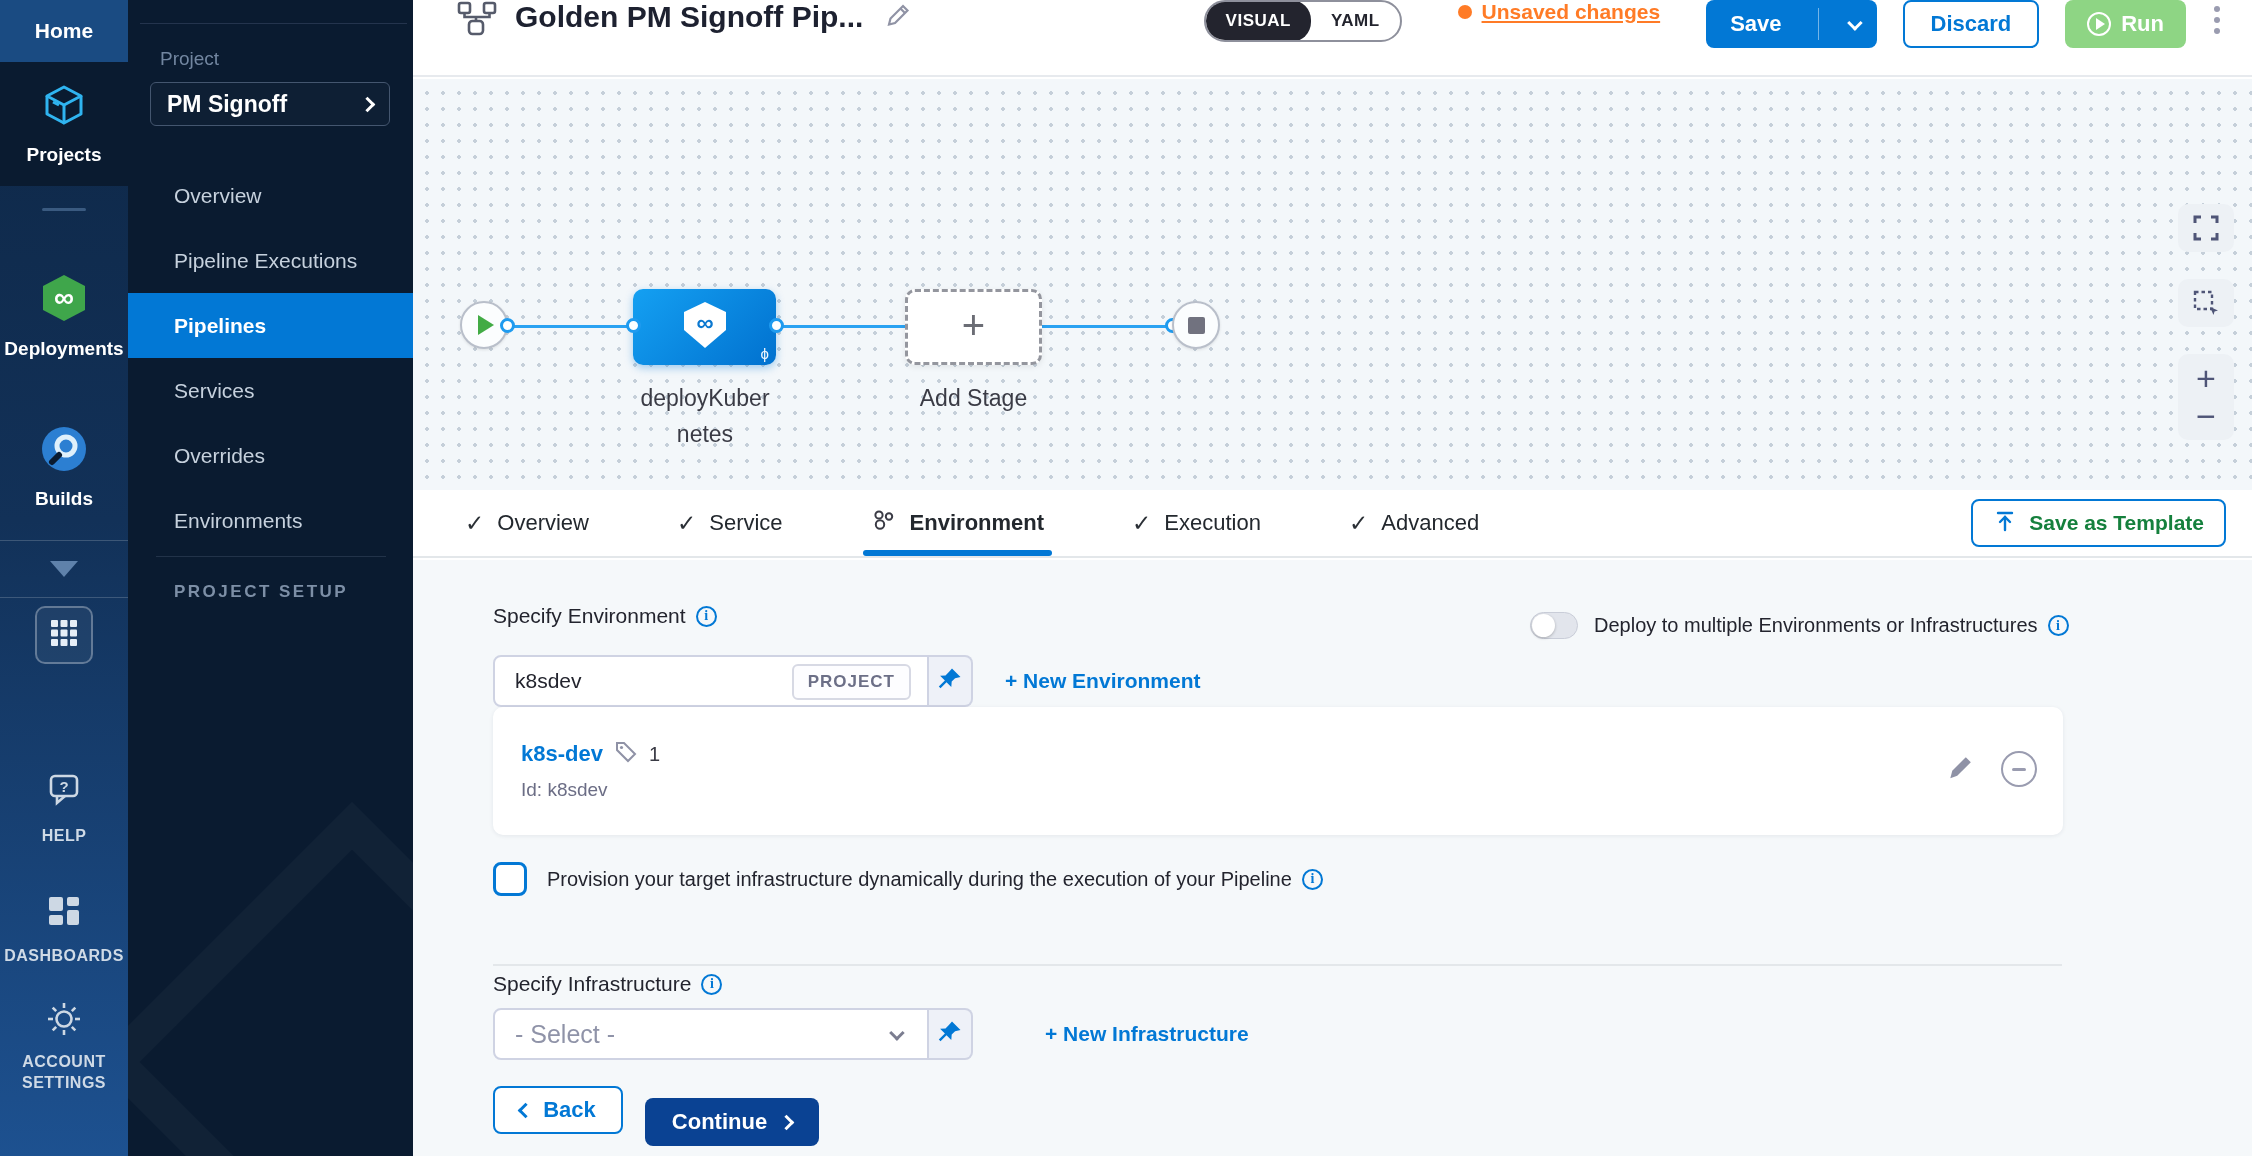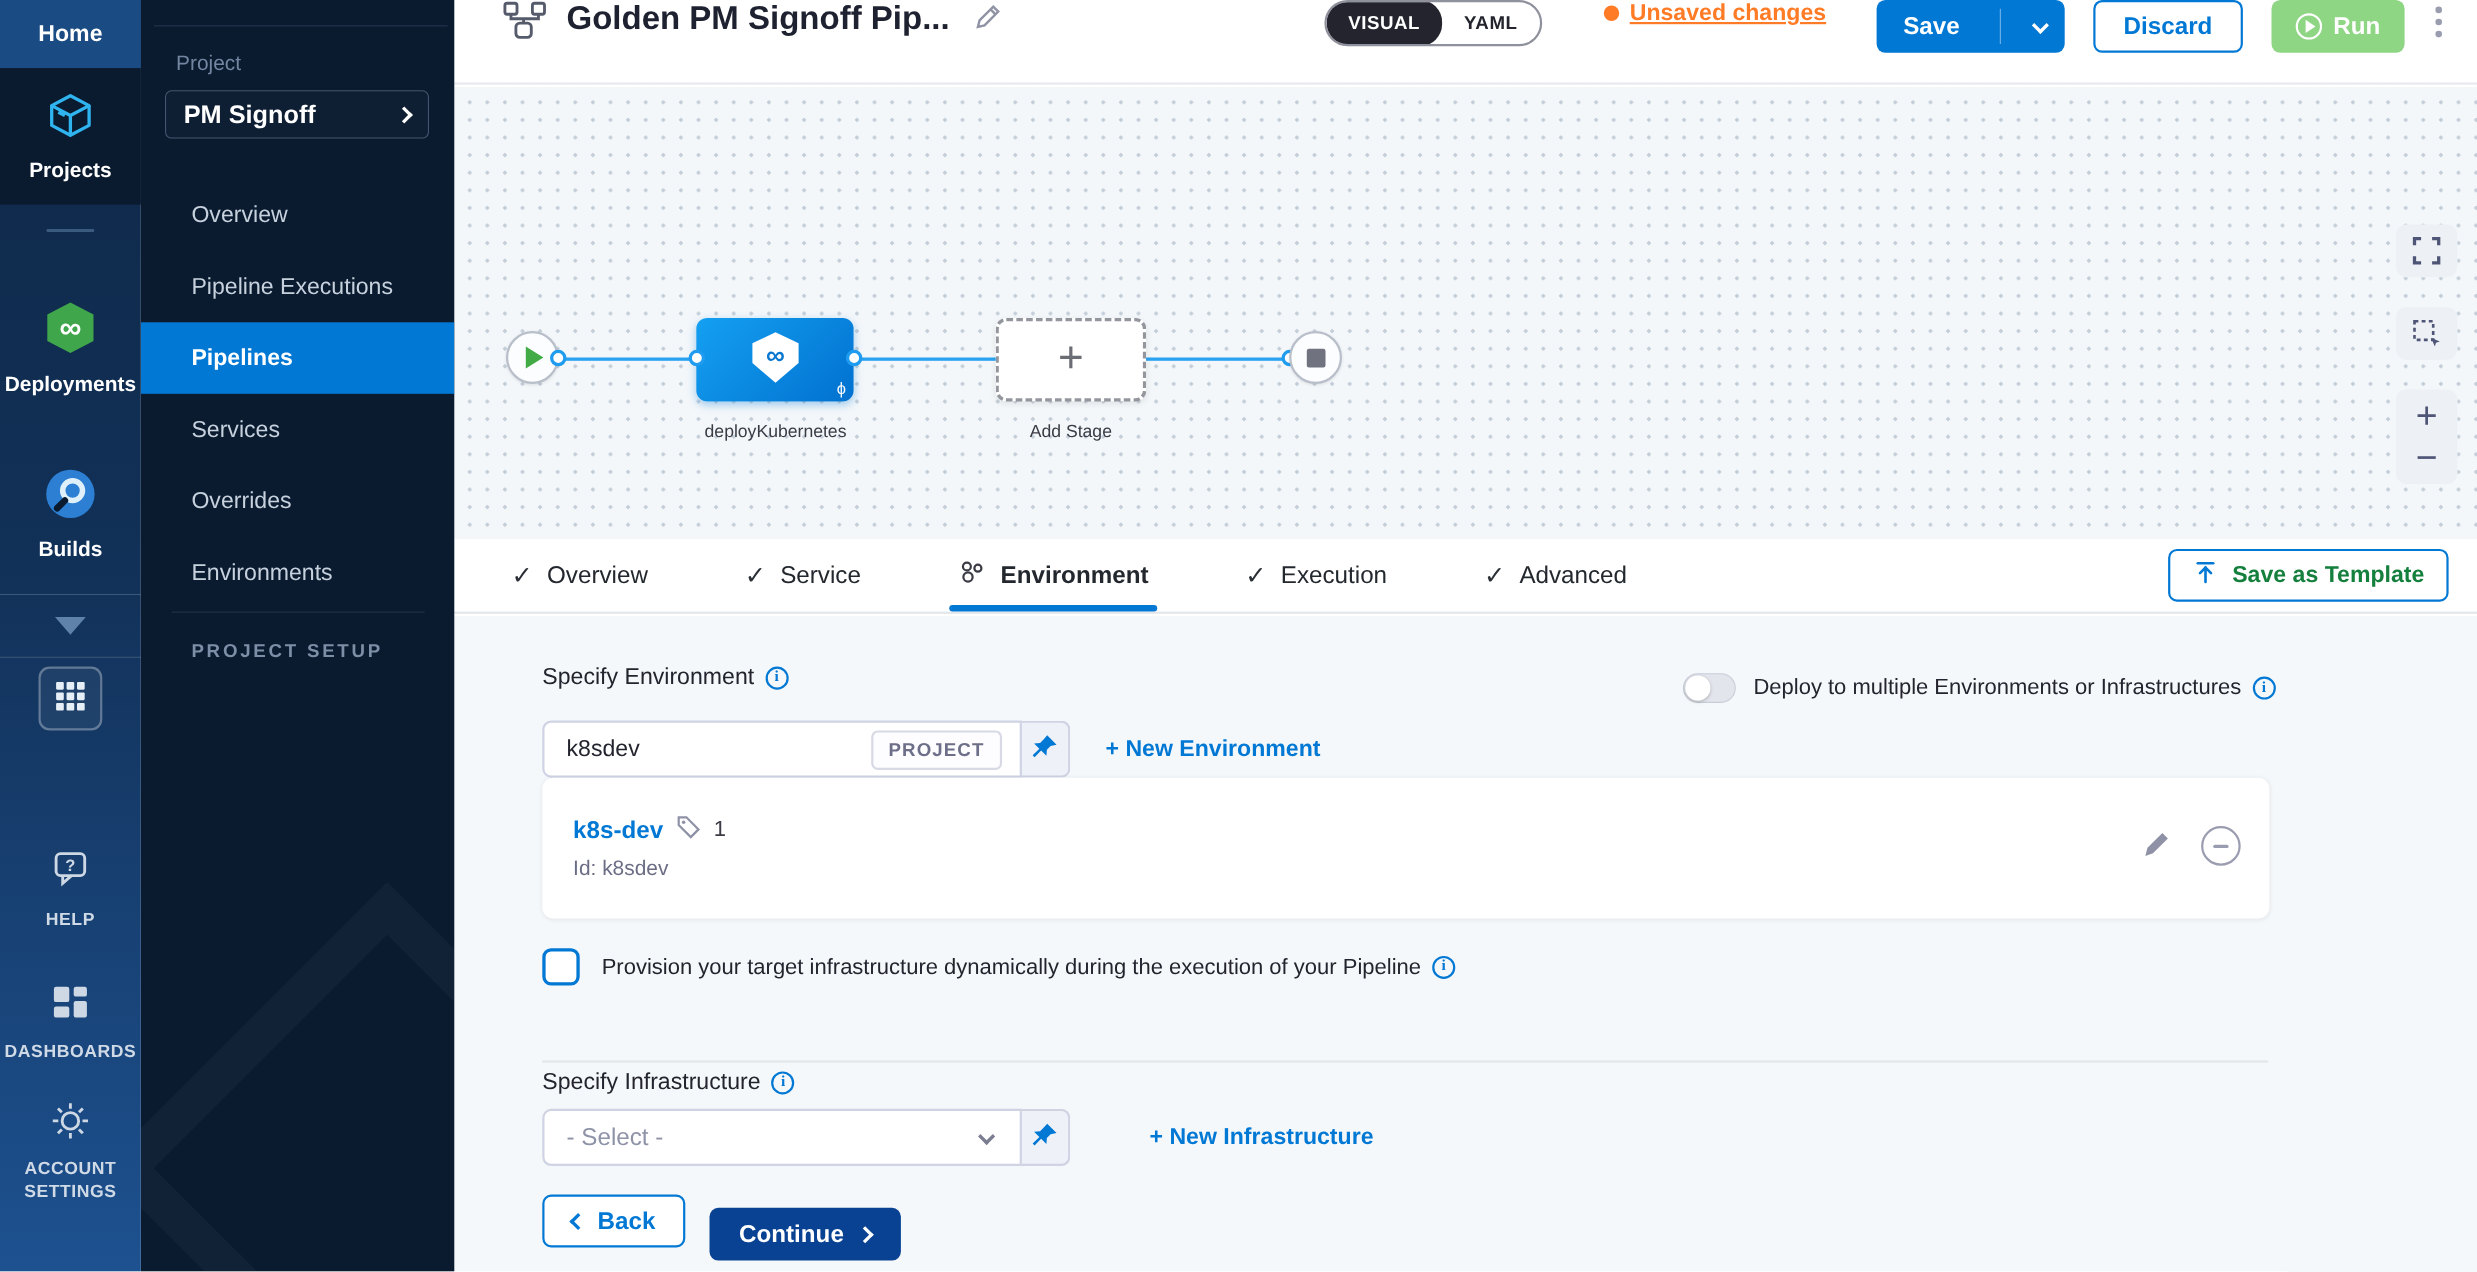--- a/index.html
+++ b/index.html
@@ -88,21 +88,21 @@
   .end-square { width:17px; height:17px; background:#71727f; border-radius:2px; }
   .port { position:absolute; width:15px; height:15px; border-radius:50%; background:#fff; border:3.5px solid #1f9bef; }
   .stage { position:absolute; left:220px; top:210px; width:143px; height:76px; border-radius:10px;
     background:linear-gradient(135deg,#14a0f2,#0171cf); box-shadow:0 3px 8px rgba(2,120,213,.35);
     display:flex; align-items:center; justify-content:center; cursor:pointer; }
   .stage-corner { position:absolute; right:7px; bottom:3px; color:#fff; font-size:15px; opacity:.95; }
   .add-stage { position:absolute; left:492px; top:210px; width:137px; height:76px; background:#fff;
     border:3px dashed #94969e; border-radius:10px; display:flex; align-items:center; justify-content:center;
     cursor:pointer; box-shadow:0 2px 6px rgba(0,0,0,.08); }
   .plus-glyph { font-size:40px; color:#6b6d75; font-weight:400; line-height:1; margin-top:-4px; }
-  .canvas-label { position:absolute; text-align:center; font-size:16px; color:#3a3b45; line-height:1.55; }
+  .canvas-label { position:absolute; text-align:center; font-size:23px; color:#3a3b45; line-height:1.55; }
   .stage-label { left:222px; top:302px; width:140px; word-break:break-all; }
   .addstage-label { left:492px; top:302px; width:137px; }
   .ctrl-box { position:absolute; left:1765px; width:56px; background:#edf1f5; border-radius:10px;
     display:flex; flex-direction:column; align-items:center; justify-content:center; cursor:pointer; }
   .ctrl-one { height:48px; }
   .zoom-btn { height:48px; width:56px; display:flex; align-items:center; justify-content:center;
     color:#4f5577; font-size:34px; cursor:pointer; }
 
   
   .tabsbar { position:absolute; top:490px; left:0; right:0; height:68px; background:#fff;
@@ -147,21 +147,21 @@
   .tag-count { font-size:20px; color:#3a3b45; }
   .env-card-id { position:absolute; left:28px; top:72px; color:#6b6d85; font-size:19px; }
   .icon-btn { position:absolute; top:44px; cursor:pointer; }
   .minus-circle { width:36px; height:36px; border:2px solid #9a9cb0; border-radius:50%;
     display:flex; align-items:center; justify-content:center; }
   .minus-circle span { width:14px; height:3px; background:#9a9cb0; border-radius:2px; }
   .check-row { position:absolute; left:80px; top:302px; display:flex; align-items:center; gap:20px; }
   .checkbox { width:34px; height:34px; background:#fff; border:3px solid #0278d5; border-radius:8px; cursor:pointer; }
   .check-label { font-size:20px; color:#23242e; display:flex; align-items:center; gap:10px; }
   .content-div { position:absolute; left:80px; right:190px; top:404px; border-top:2px solid #e3e7ea; }
-  .select-text { font-size:22px; color:#8f93a8; padding-left:20px; flex:1; }
+  .select-text { font-size:25px; color:#8f93a8; padding-left:20px; flex:1; }
   .select-chev { margin-right:26px; color:#7b7d90; }
   .btn-back { position:absolute; left:80px; top:526px; width:130px; gap:12px; background:#fff;
     border:2px solid #0278d5; color:#0278d5; }
   .btn-continue { position:absolute; left:232px; top:538px; width:174px; gap:14px; background:#0a4293; color:#fff; }
 </style>
 </head>
 <body>
 
 <div id="app">
 

